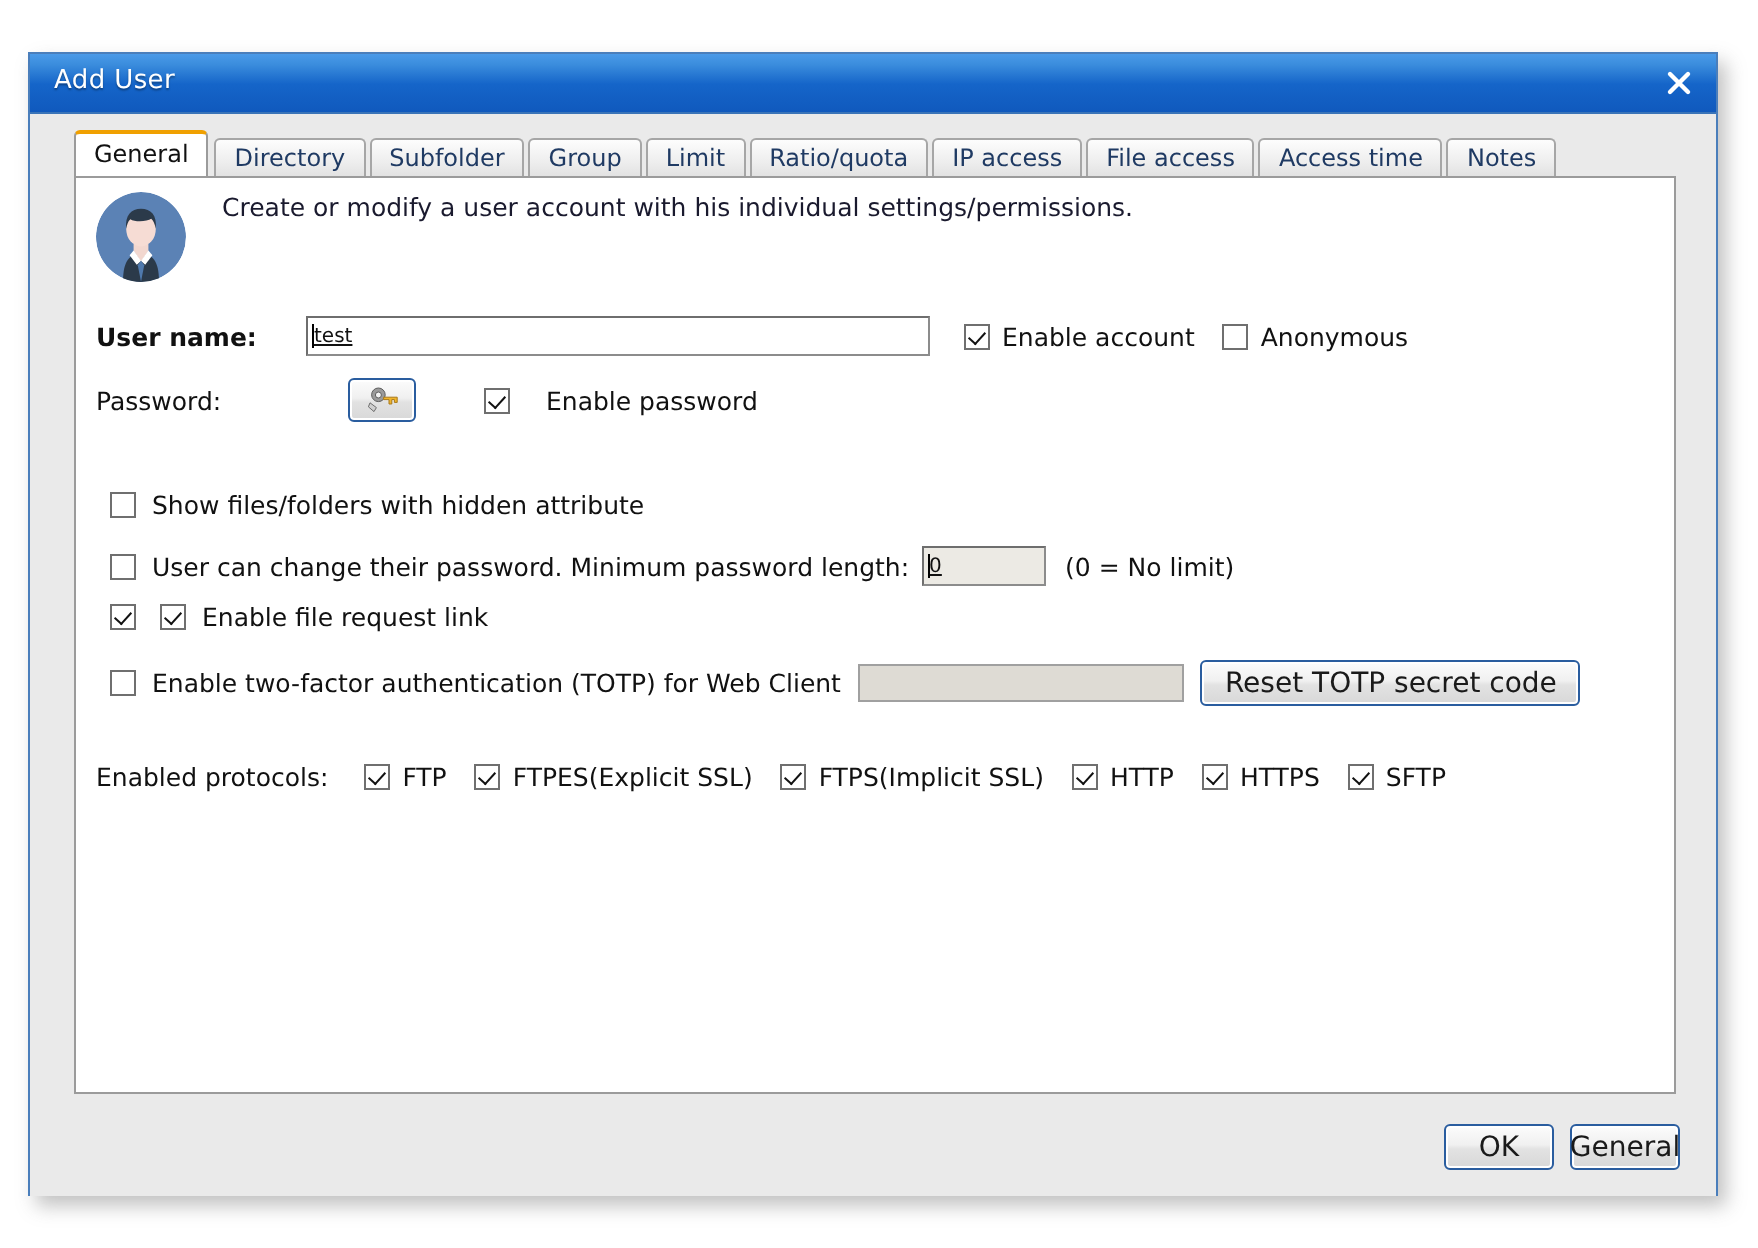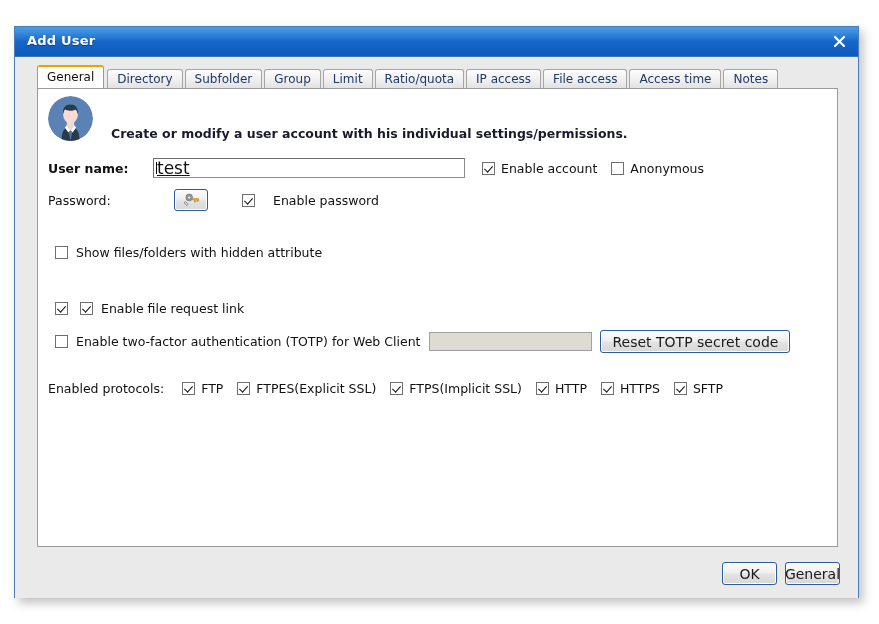--- a/index.html
+++ b/index.html
@@ -37,21 +37,21 @@
     height: 29px;
     background: linear-gradient(to bottom, #4a9ae8 0%, #3b8ddd 18%, #1565c9 52%, #1059bd 100%);
     border-bottom: 1px solid #3a74b8;
   }
   .title-text {
     position: absolute;
     left: 12px;
     top: 6px;
     color: #ffffff;
     font-size: 13px;
-    font-weight: bold;
+    font-weight: normal;
     letter-spacing: 0.2px;
     text-shadow: 0 1px 1px rgba(0,0,0,0.35);
   }
   .close-btn {
     position: absolute;
     right: 6px;
     top: 3px;
     width: 26px;
     height: 23px;
     display: flex;
@@ -118,22 +118,21 @@
     box-sizing: border-box;
     z-index: 1;
   }
 
   
   .hdr-row {
     position: absolute;
     left: 10px;
     top: 7px;
     display: flex;
-    align-items: flex-end;
-    font-weight: bold;
+    align-items: flex-start;
   }
   .avatar {
     width: 45px;
     height: 45px;
     border-radius: 50%;
     overflow: hidden;
     flex: none;
   }
   .hdr-desc {
     margin-left: 18px;
@@ -147,21 +146,21 @@
     color: #111111;
   }
   .lbl.bold { font-weight: bold; }
 
   .tinput {
     border: 1px solid #8c8c8c;
     border-top-color: #6e6e6e;
     border-left-color: #6e6e6e;
     background: #ffffff;
     font-family: "DejaVu Sans", "Liberation Sans", sans-serif;
-    font-size: 17px;
+    font-size: 10px;
     color: #111111;
     padding: 0 3px;
     box-sizing: border-box;
     outline: none;
     text-decoration: underline;
   }
   .tinput.disabled {
     background: #dedbd4;
     color: #8d8d8d;
     border-color: #a0a0a0;
@@ -312,20 +311,26 @@
           <span class="cb checked"></span>
           <span class="lbl" style="margin-left:6px;">Enable password</span>
         </div>
 
 
         <div class="row" style="left:17px; top:156px;">
           <span class="cb"></span>
           <span class="lbl" style="margin-left:8px;">Show files/folders with hidden attribute</span>
         </div>
 
+        <div class="row" style="left:17px; top:184px;">
+          <span class="cb"></span>
+          <span class="lbl" style="margin-left:8px;">User can change their password. Minimum password length:</span>
+          <div class="tinput greyfield caret" style="width:62px; height:20px; line-height:19px; margin-left:6px;">0</div>
+          <span class="lbl" style="margin-left:10px;">(0 = No limit)</span>
+        </div>
 
         <div class="row" style="left:17px; top:212px;">
           <span class="cb checked"></span>
           <span class="cb checked" style="margin-left:12px;"></span>
           <span class="lbl" style="margin-left:8px;">Enable file request link</span>
         </div>
 
         <div class="row" style="left:17px; top:241px;">
           <span class="cb"></span>
           <span class="lbl" style="margin-left:8px;">Enable two-factor authentication (TOTP) for Web Client</span>

